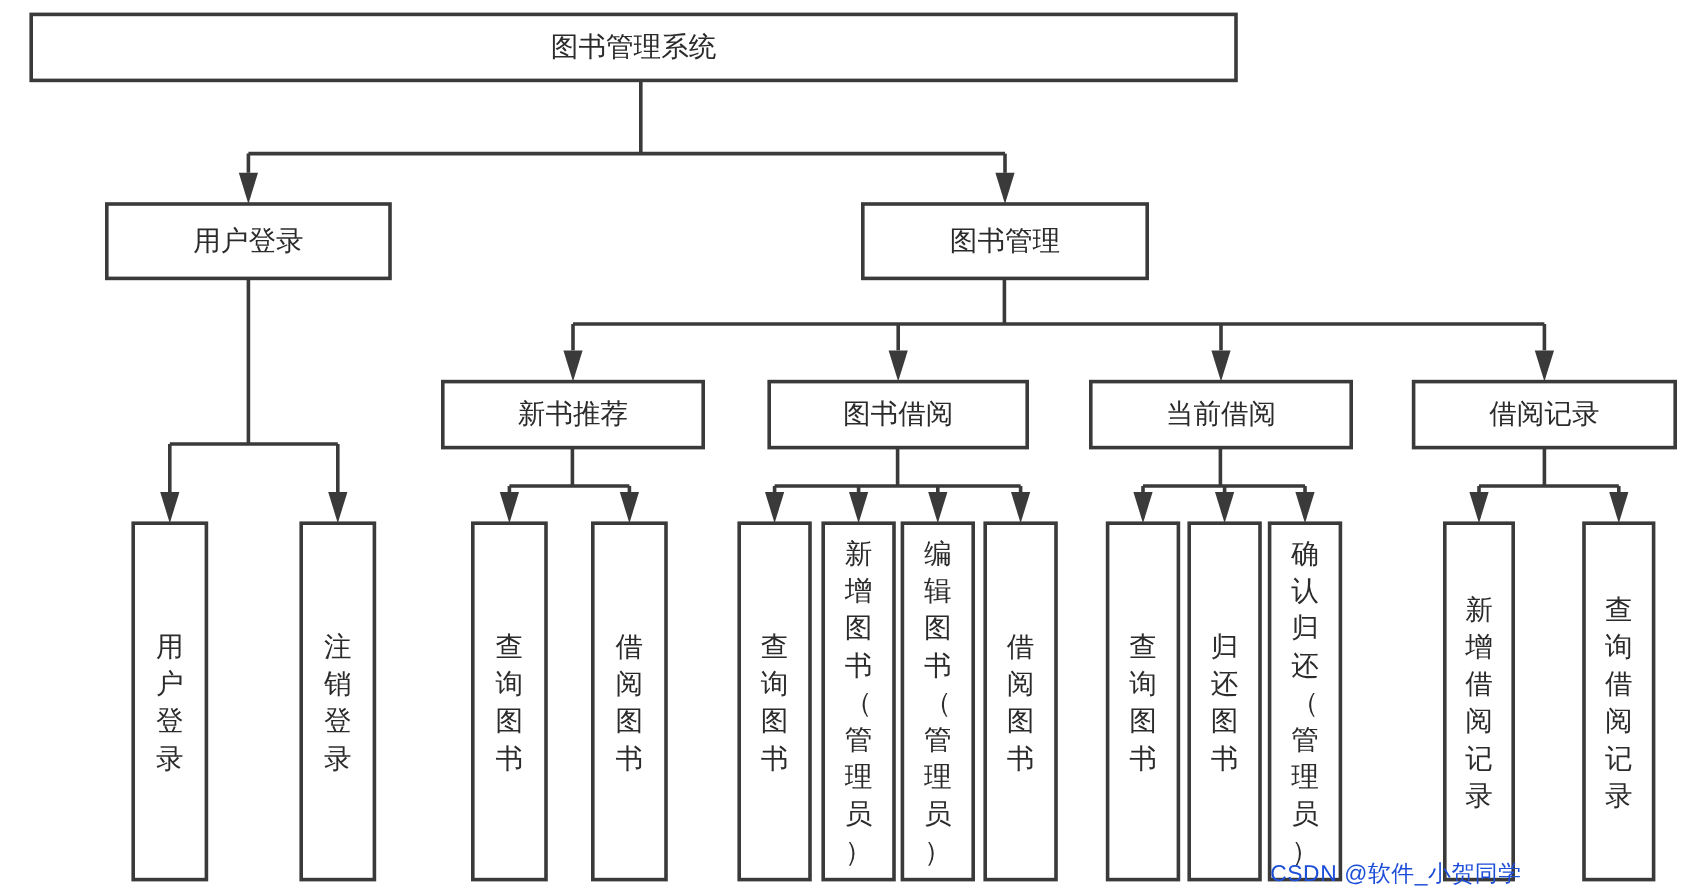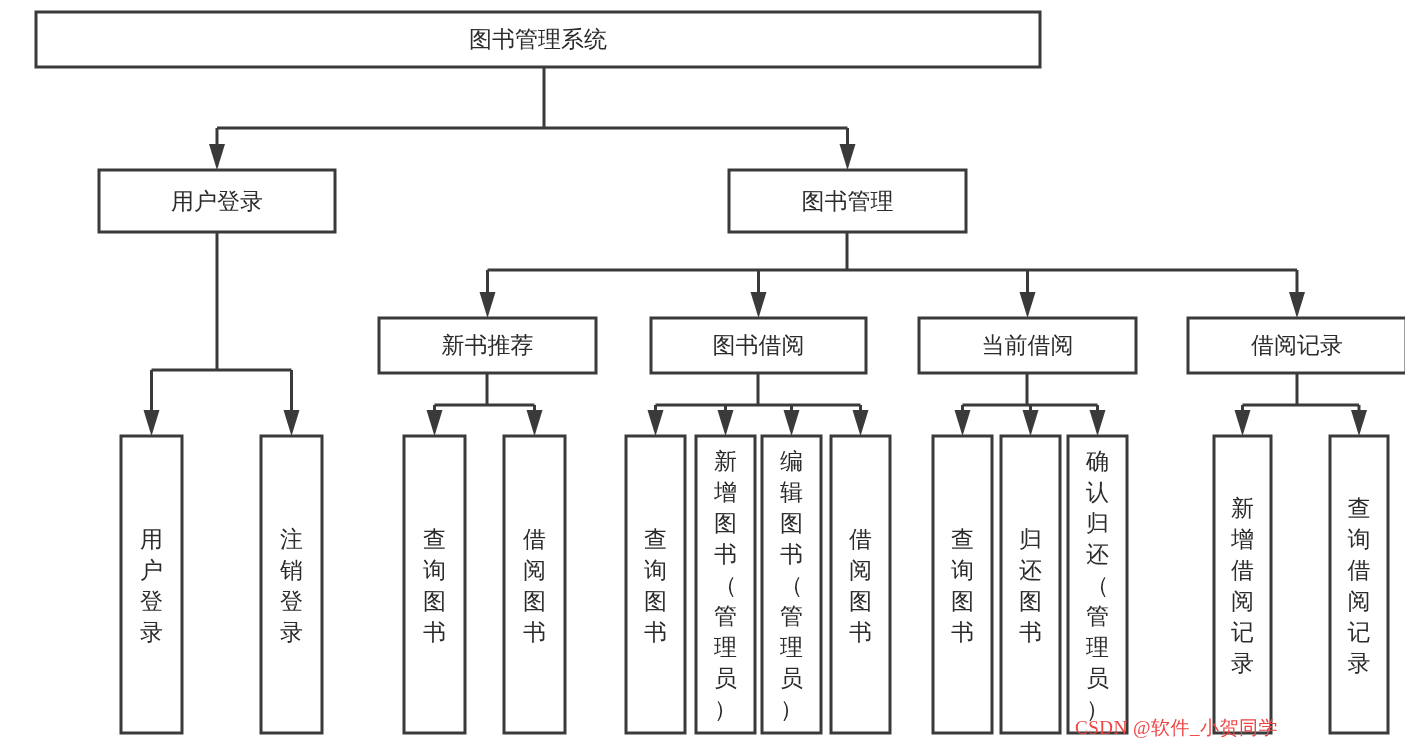--- a/index.html
+++ b/index.html
@@ -10,21 +10,21 @@
   }
   body {
     width: 1405px;
     height: 747px;
     position: relative;
     overflow: hidden;
     font-family: "DejaVu Sans", "Liberation Sans", sans-serif;
   }
   #diagram-root {
     position: absolute;
-    left: 18px;
+    left: 8px;
     top: 0;
     width: 1268px;
     height: 747px;
   }
   svg.diagram-canvas {
     display: block;
     width: 1405px;
     height: 747px;
     background: #ffffff;
   }
@@ -53,23 +53,23 @@
   .node-label-v {
     font-family: "DejaVu Sans", "Liberation Sans", sans-serif;
     font-size: 23px;
     fill: #2b2b2b;
     text-anchor: middle;
   }
   .watermark-text {
     position: absolute;
     right: 8px;
     bottom: 6px;
-    font-family: Liberation Serif, serif;
+    font-family: Liberation Sans, sans-serif;
     font-size: 19px;
-    color: #ef4444;
+    color: #1d4ed8;
     white-space: nowrap;
     letter-spacing: 0.5px;
     user-select: none;
   }
 </style>
 </head>
 <body>
 
 <div id="diagram-root">
   <svg class="diagram-canvas" id="diagram-svg" viewBox="0 0 1405 747" xmlns="http://www.w3.org/2000/svg">

